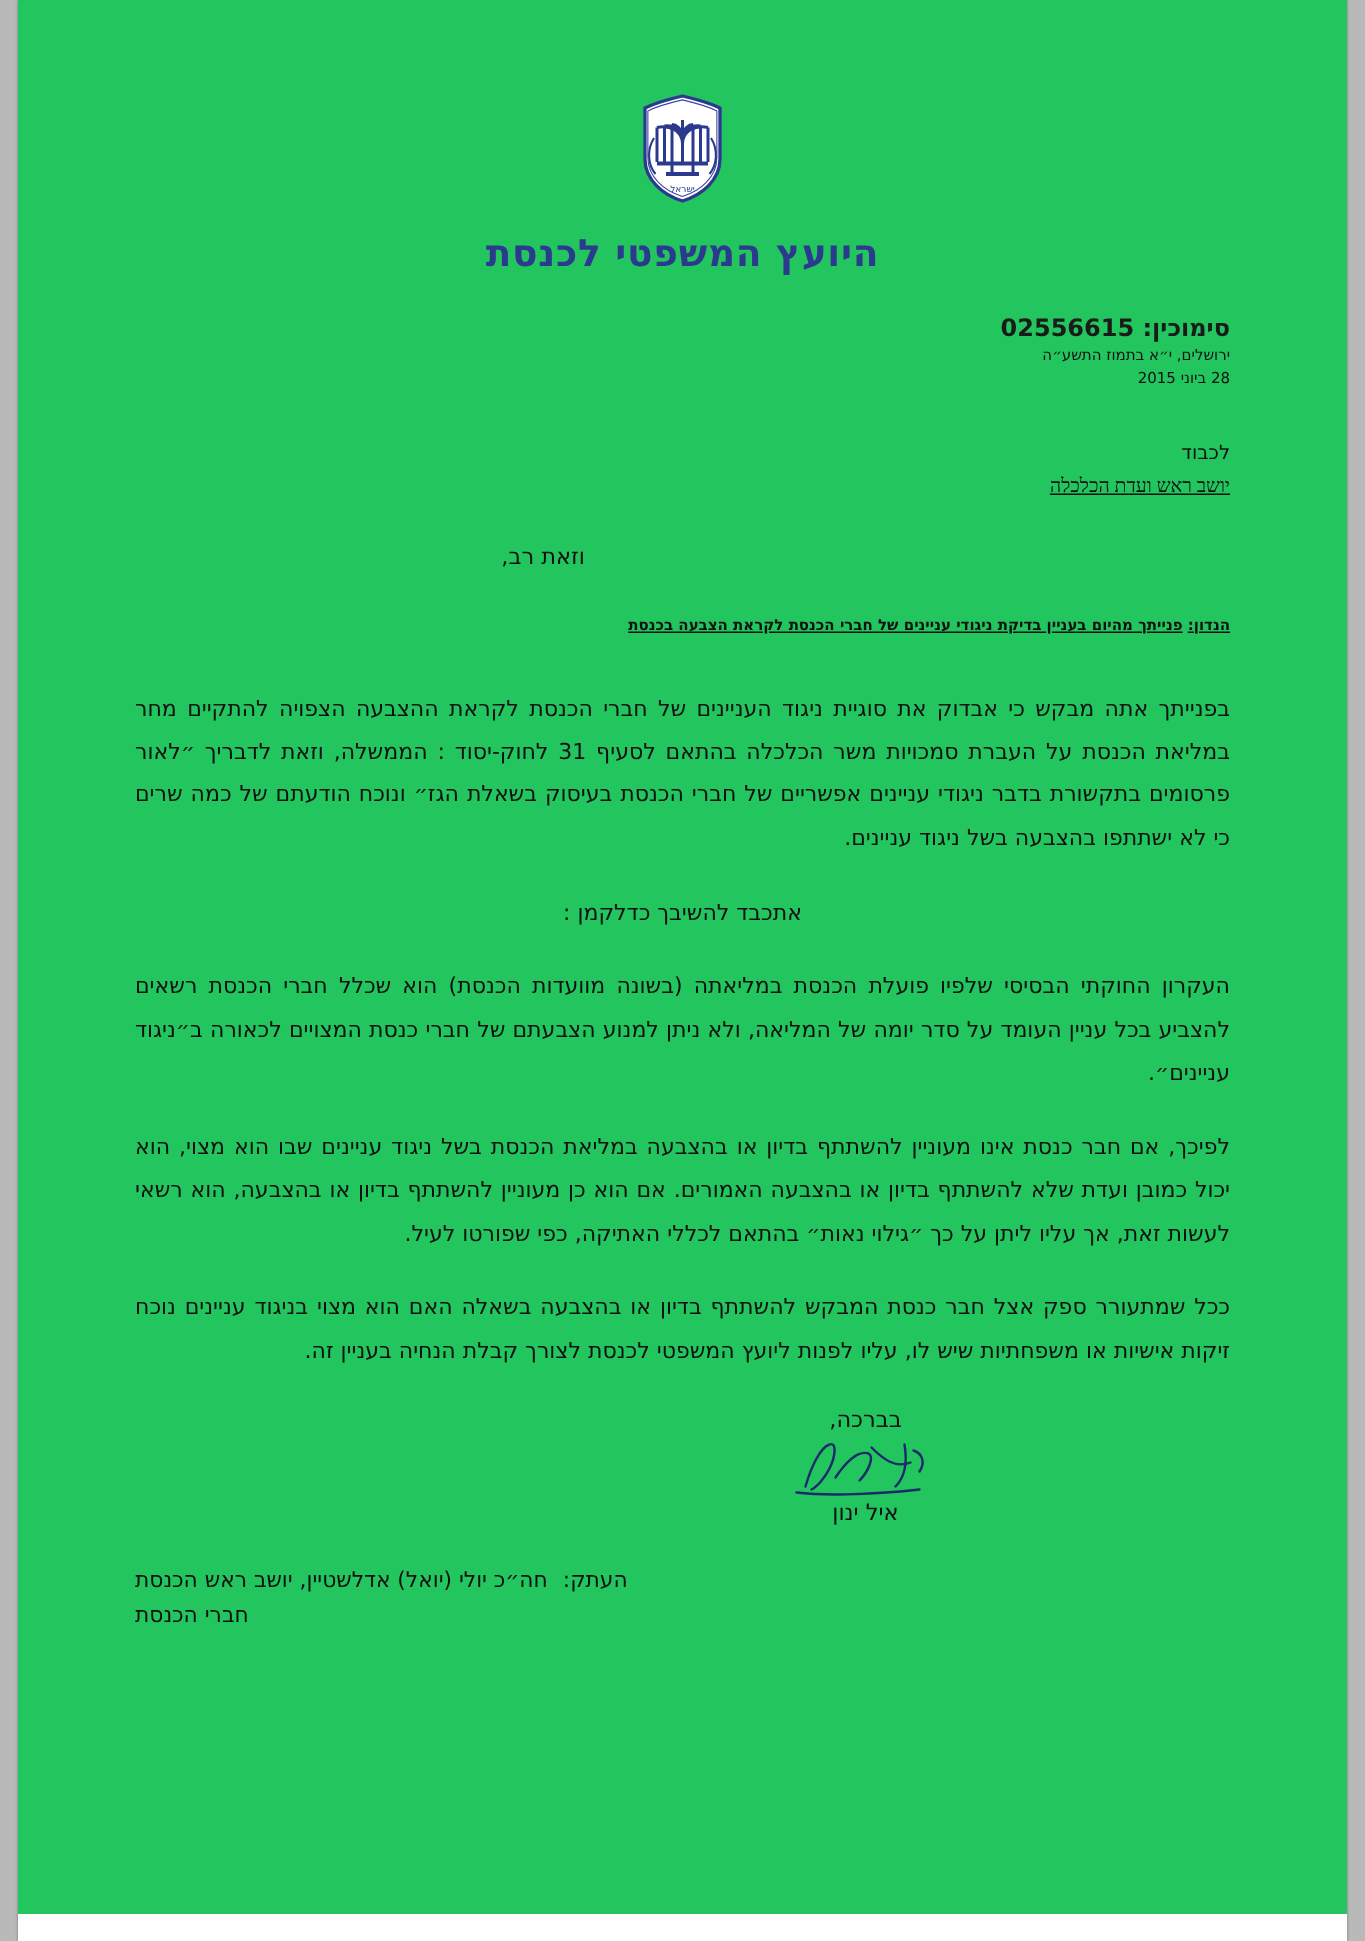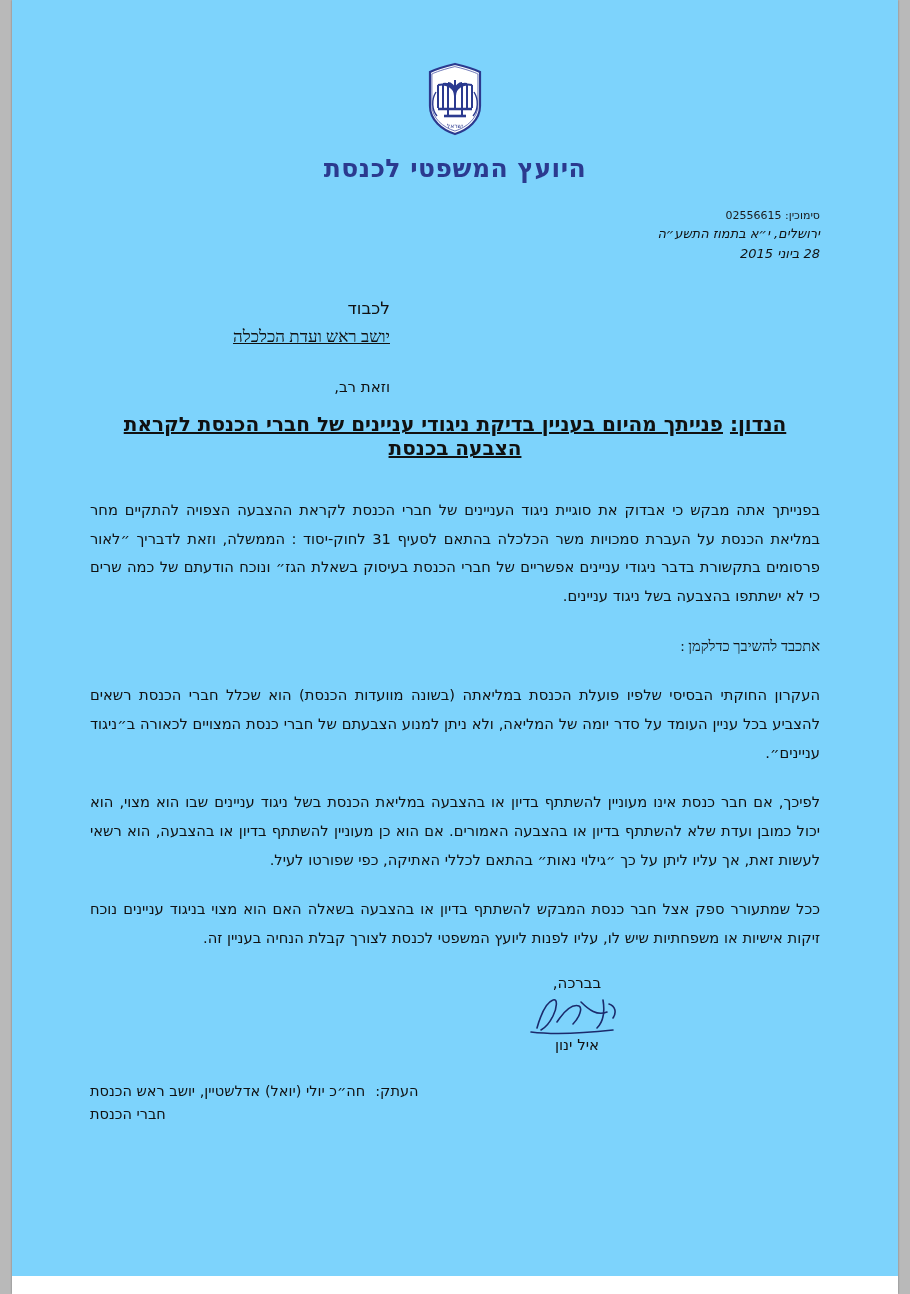--- a/index.html
+++ b/index.html
@@ -10,21 +10,21 @@
   body {
     width: 910px;
     height: 1294px;
     font-family: "DejaVu Sans", sans-serif;
   }
   .page {
     position: relative;
     width: 886px;
     height: 1294px;
     margin: 0 auto;
-    background: #7dd3fc;
+    background: #22c55e;
     box-shadow: 0 0 2px rgba(0,0,0,0.35);
     overflow: hidden;
     direction: rtl;
   }
   .inner {
     padding: 0 78px 0 78px;
   }
 
   
   .emblem-wrap {
@@ -50,76 +50,74 @@
     font-family: "DejaVu Sans", sans-serif;
   }
 
   
   .meta {
     margin-top: 26px;
     text-align: right;
     direction: rtl;
   }
   .meta .ref {
-    font-size: 11px;
+    font-size: 16px;
     color: #1a1a1a;
     margin-bottom: 2px;
+    font-weight: bold;
   }
   .meta .line {
-    font-size: 13px;
+    font-size: 10px;
     color: #111;
     line-height: 1.5;
-    font-style: italic;
   }
 
   
   .addressee {
     margin-top: 32px;
-    margin-right: 430px;
-    font-size: 17px;
+    font-size: 13px;
     line-height: 1.62;
     color: #111;
   }
   .addressee .ul {
     text-decoration: underline;
     font-family: Liberation Serif, serif;
   }
 
   .greeting {
     margin-top: 28px;
     margin-right: 430px;
     font-size: 15px;
     color: #111;
   }
 
   
   .subject {
-    margin-top: 16px;
-    text-align: center;
-    font-size: 20px;
+    margin-top: 32px;
+    text-align: right;
+    font-size: 10px;
     font-weight: bold;
     color: #111;
   }
   .subject span.u { text-decoration: underline; }
 
   
   .body-block {
     margin-top: 36px;
     font-size: 14.7px;
     line-height: 1.95;
     color: #111;
     text-align: justify;
     text-justify: inter-word;
   }
   .body-block p {
     margin: 0 0 21px 0;
   }
   .p-right {
-    text-align: right;
-    font-family: Liberation Serif, serif;
+    text-align: center;
   }
   .indent-right {
     margin-right: 300px;
   }
 
   
   .sig {
     margin-top: 4px;
     margin-right: 148px;
     width: 190px;

